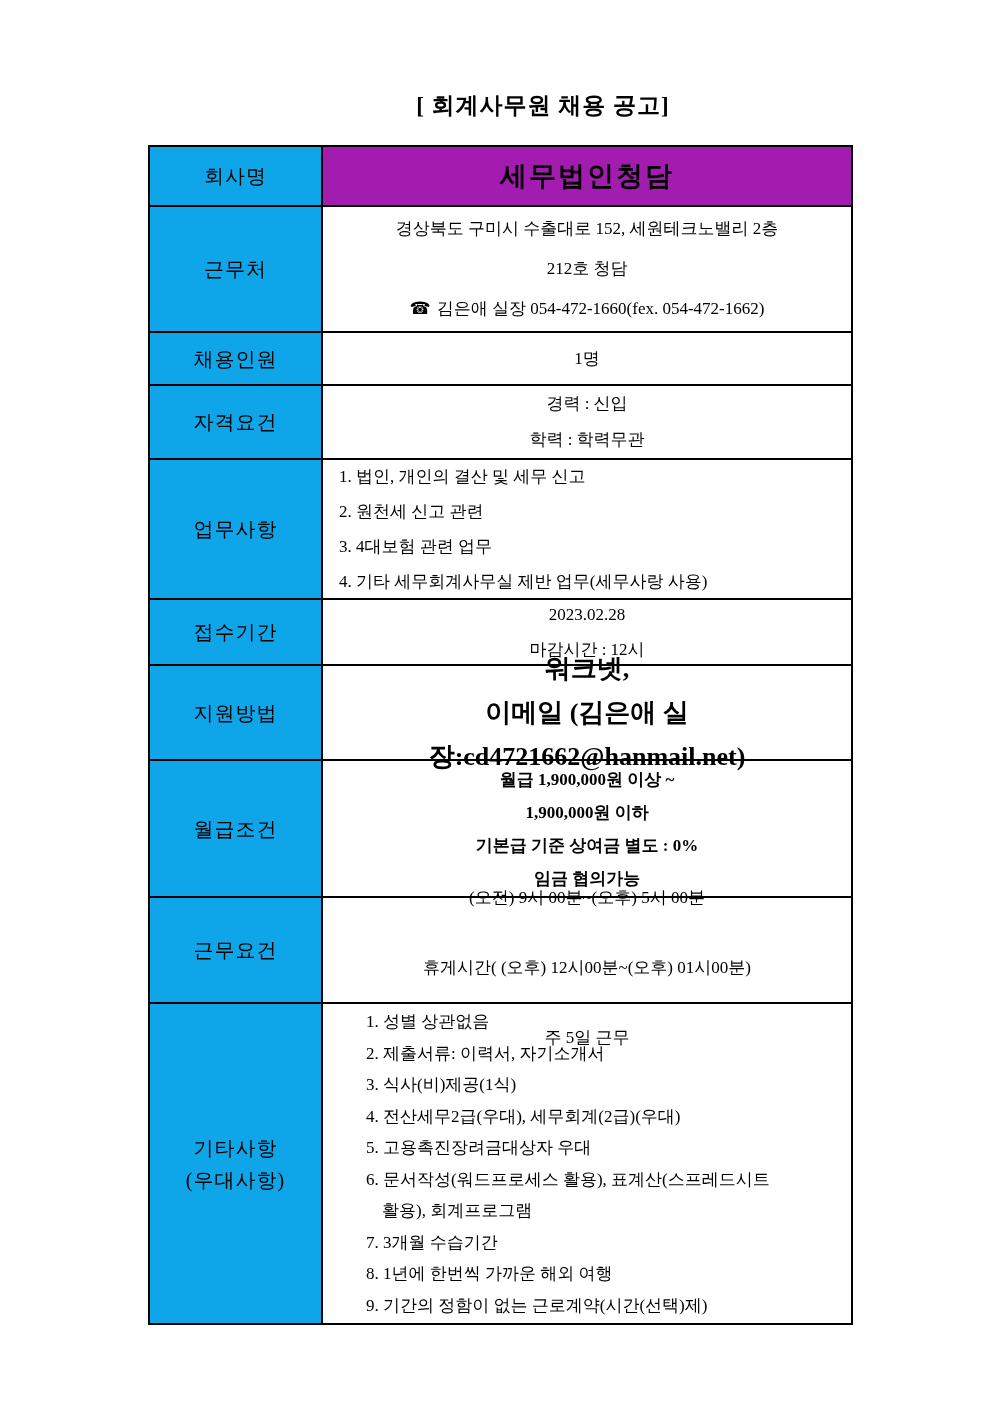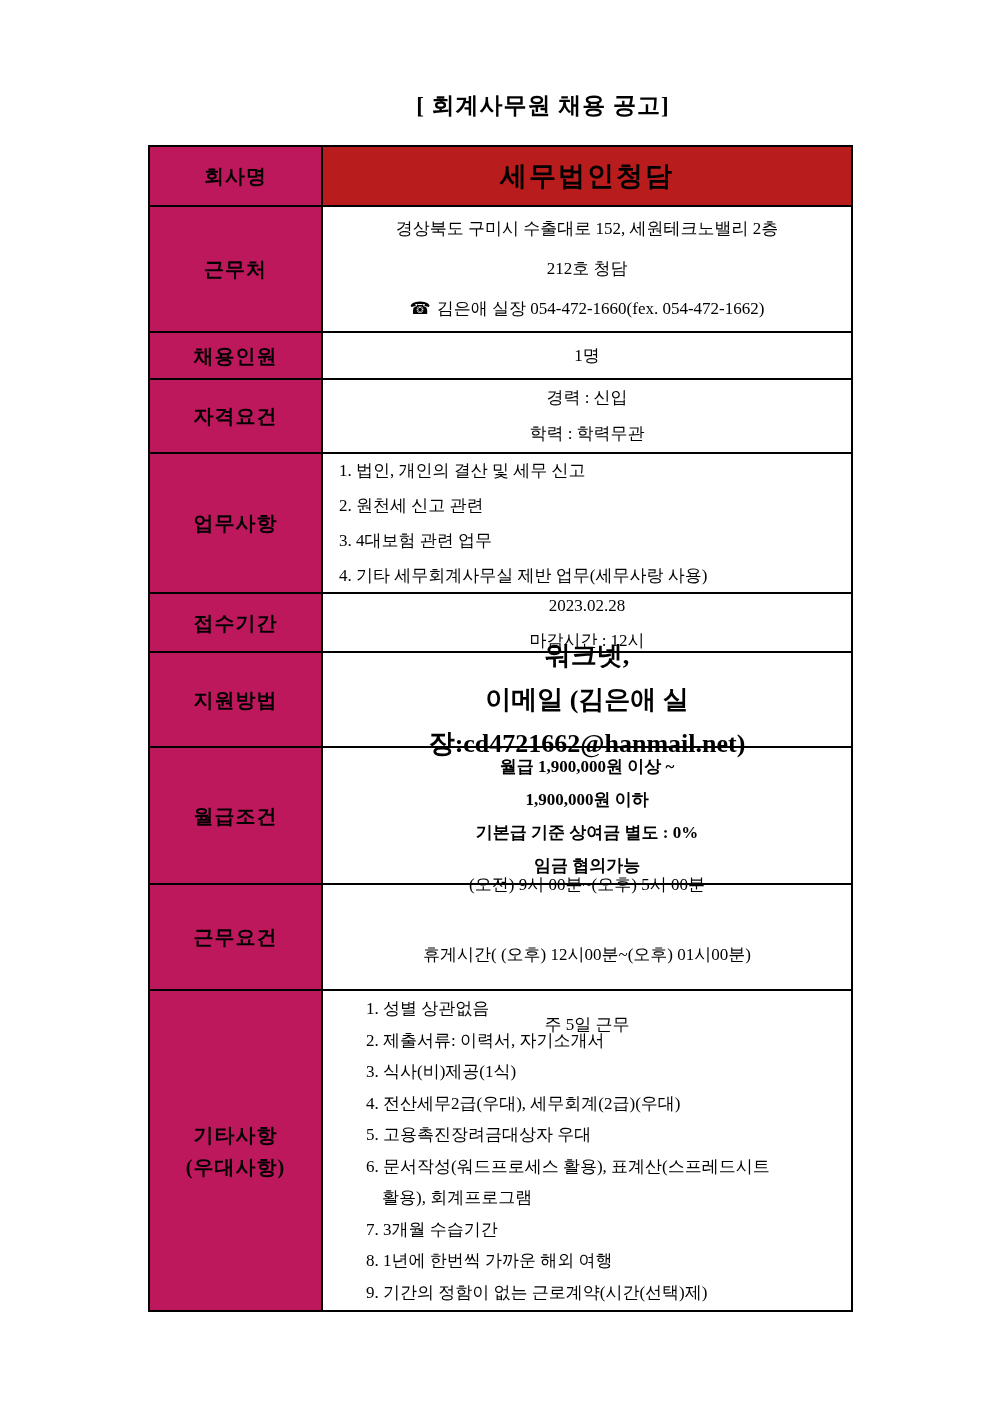--- a/index.html
+++ b/index.html
@@ -18,34 +18,34 @@
   .jobtable {
     position:absolute; left:148px; top:145px; width:705px;
     border:2px solid #000; box-sizing:border-box;
     background:#ffffff;
   }
   .row { display:flex; border-bottom:2px solid #000; box-sizing:border-box; }
   .row:last-child { border-bottom:none; }
   .label {
     width:173px; min-width:173px; box-sizing:border-box;
     border-right:2px solid #000;
-    background:#be185d;
+    background:#0ea5e9;
     display:flex; flex-direction:column; justify-content:center; align-items:center;
-    font-weight:bold; font-size:20px; letter-spacing:1px;
+    font-weight:normal; font-size:20px; letter-spacing:1px;
     line-height:32px;
   }
   .content {
     flex:1; box-sizing:border-box;
     display:flex; flex-direction:column; justify-content:center; align-items:center;
     font-size:17px; padding:3px 8px;
     text-align:center;
   }
   .content.left { align-items:flex-start; text-align:left; padding-left:16px; }
   .line { line-height:35px; }
-  .company-cell { background:#b91c1c; }
+  .company-cell { background:#a21caf; }
   .company-name { font-size:27px; font-weight:bold; letter-spacing:2px; line-height:40px; }
   .r1 .line { line-height:40px; }
   .r3 .line { line-height:36px; }
   .r4 .line { line-height:35px; }
   .r5 .line { line-height:35px; }
   .r6 .line { font-size:26px; font-weight:bold; line-height:44px; }
   .r7 .line { font-weight:bold; line-height:33px; }
   .r8 .line { line-height:34px;margin-top:36px; }
   .r9 .line { line-height:31.5px;margin-left:27px; }
   .indent { padding-left:16px; }
@@ -69,21 +69,21 @@
     <div class="label">근무처</div>
     <div class="content">
       <div class="line">경상북도 구미시 수출대로 152, 세원테크노밸리 2층</div>
       <div class="line">212호 청담</div>
       <div class="line">
         <span class="phone-icon">☎</span><span>김은애 실장 054-472-1660(fex. 054-472-1662)</span>
       </div>
     </div>
   </div>
 
-  <div class="row r2" style="height:47px">
+  <div class="row r2" style="height:53px">
     <div class="label">채용인원</div>
     <div class="content">
       <div class="line">1명</div>
     </div>
   </div>
 
   <div class="row r3" style="height:74px">
     <div class="label">자격요건</div>
     <div class="content">
       <div class="line">경력 : 신입</div>
@@ -94,21 +94,21 @@
   <div class="row r4" style="height:140px">
     <div class="label">업무사항</div>
     <div class="content left">
       <div class="line">1. 법인, 개인의 결산 및 세무 신고</div>
       <div class="line">2. 원천세 신고 관련</div>
       <div class="line">3. 4대보험 관련 업무</div>
       <div class="line">4. 기타 세무회계사무실 제반 업무(세무사랑 사용)</div>
     </div>
   </div>
 
-  <div class="row r5" style="height:59px">
+  <div class="row r5" style="height:66px">
     <div class="label">접수기간</div>
     <div class="content">
       <div class="line">2023.02.28</div>
       <div class="line">마감시간 : 12시</div>
     </div>
   </div>
 
   <div class="row r6" style="height:95px">
     <div class="label">지원방법</div>
     <div class="content">

